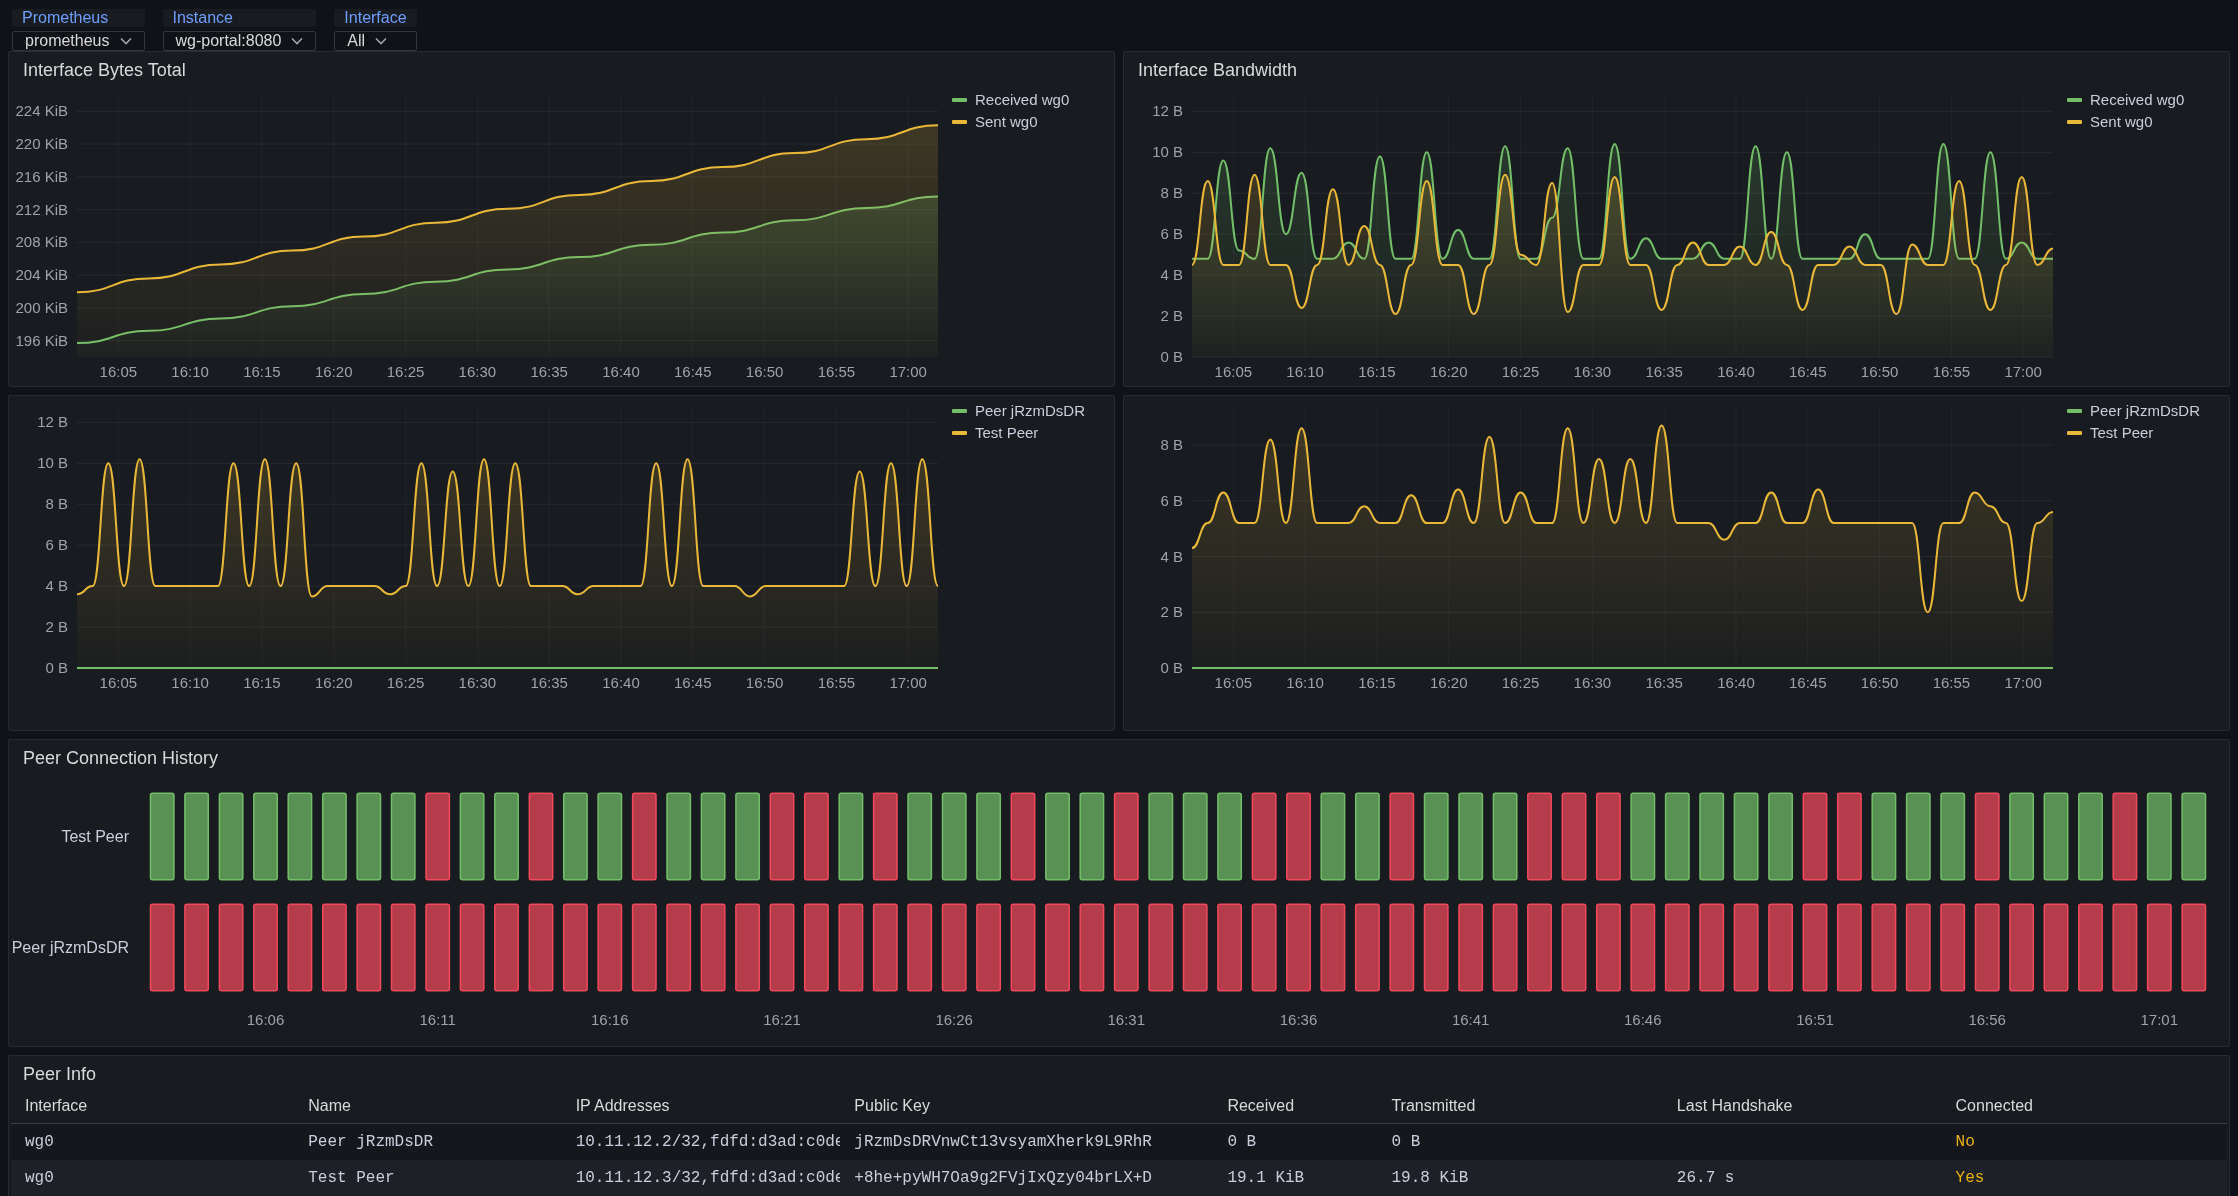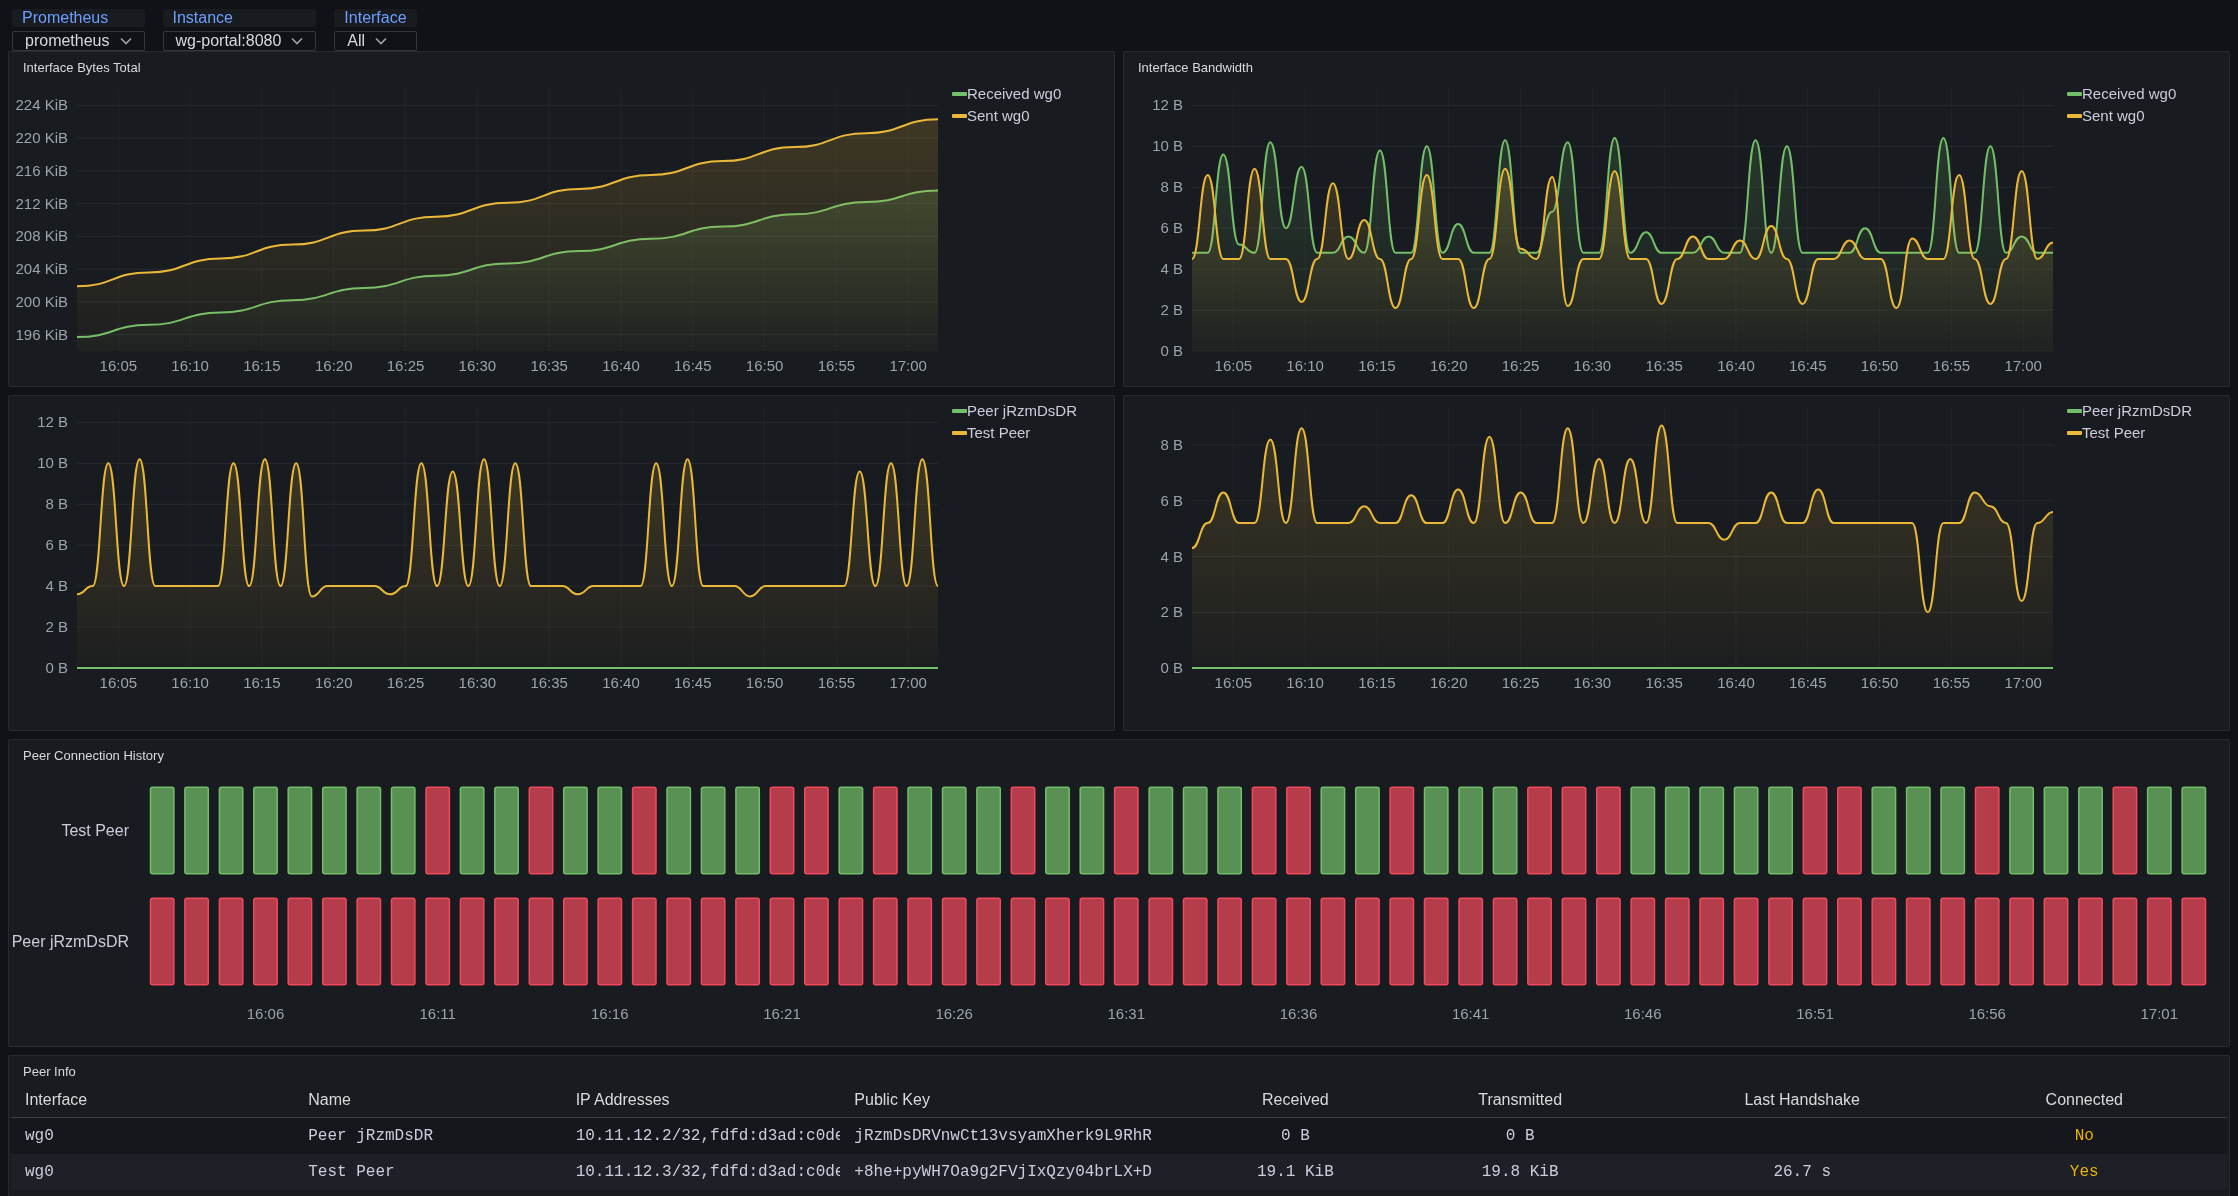--- a/index.html
+++ b/index.html
@@ -25,37 +25,37 @@
   }
   .chev { display:flex; align-items:center; }
   
   .grid { padding:6px 8px 8px 8px; display:flex; flex-direction:column; gap:8px; }
   .row-2col { display:grid; grid-template-columns:1fr 1fr; gap:8px; }
   .panel {
     background:#181b1f; border:1px solid rgba(204,204,220,0.09); border-radius:2px;
     display:flex; flex-direction:column; min-width:0;
   }
   .h336 { height:336px; } .h298 { height:308px; } .h146 { height:146px; }
-  .panel-header { padding:8px 14px 4px 14px; font-size:13px; color:#d8d9da; cursor:pointer; flex:0 0 auto; }
+  .panel-header { padding:8px 14px 4px 14px; font-size:18px; color:#d8d9da; cursor:pointer; flex:0 0 auto; }
   .panel-body { flex:1 1 auto; display:flex; min-height:0; padding:0 8px 2px 2px; }
   .chart-area { flex:1 1 auto; min-width:0; position:relative; }
   .legend { flex:0 0 160px; padding:6px 2px 0 6px; display:flex; flex-direction:column; gap:5px; }
-  .legend-item { display:flex; align-items:center; font-size:15px; color:#ccccdc; cursor:pointer; }
+  .legend-item { display:flex; align-items:center; gap:8px; font-size:15px; color:#ccccdc; cursor:pointer; }
   .legend-swatch { width:15px; height:4px; border-radius:1px; flex:0 0 auto; }
   svg text { font-family:"Liberation Sans", sans-serif; font-size:15px; fill:#9ea2ab; }
   svg text.row-label { font-size:16px; fill:#ccccdc; }
   
   .table-wrap { flex:1; overflow:hidden; padding:0 2px; }
   table { width:100%; border-collapse:collapse; table-layout:fixed; font-size:16px; }
   th {
     text-align:left; font-weight:500; color:#d8d9da; padding:8px 14px;
     border-bottom:1px solid rgba(204,204,220,0.10); white-space:nowrap; cursor:pointer;
   }
   td { padding:9px 14px; white-space:nowrap; overflow:hidden; color:#ccccdc;font-family:Liberation Mono, monospace; }
-  th.num, td.num { text-align:center; }
+  th.num, td.num { text-align:left; }
   tbody tr:nth-child(1) { background:#15171c; }
   tbody tr:nth-child(2) { background:#1d2026; }
 </style>
 </head>
 <body>
 
 <div class="topbar">
   <div class="var-control">
     <div class="var-label">Prometheus</div>
     <div class="var-value">

